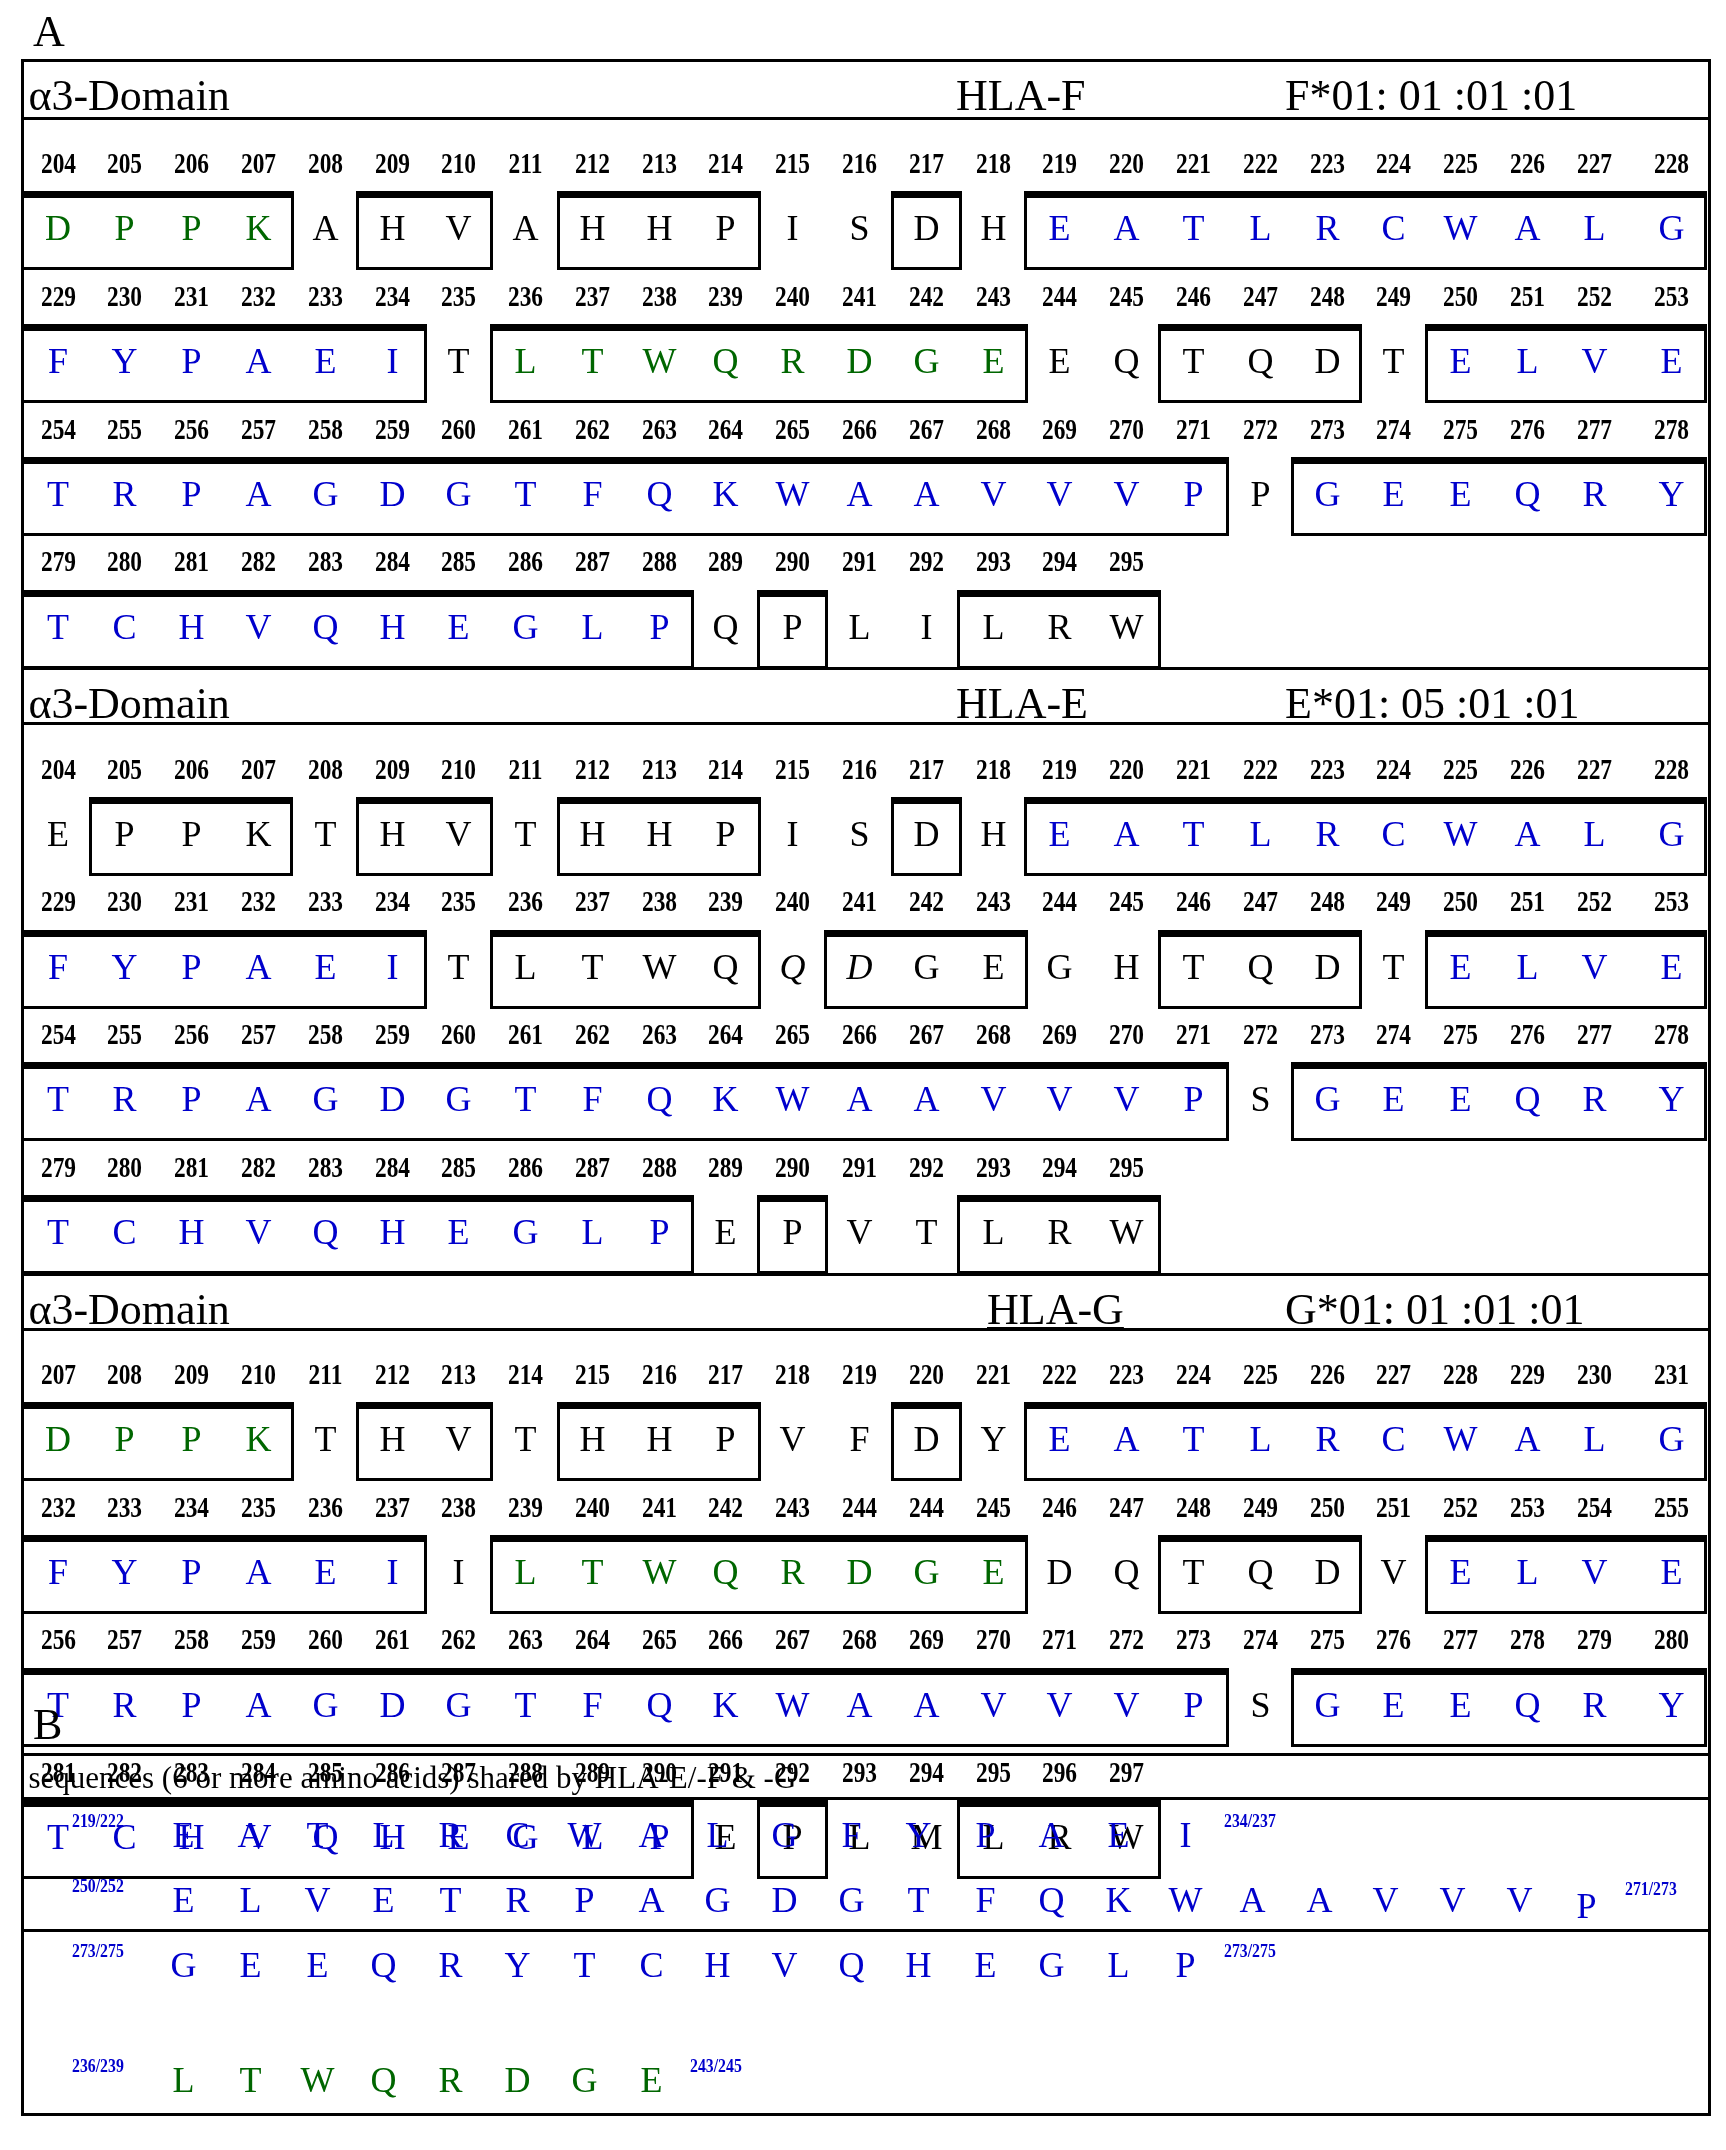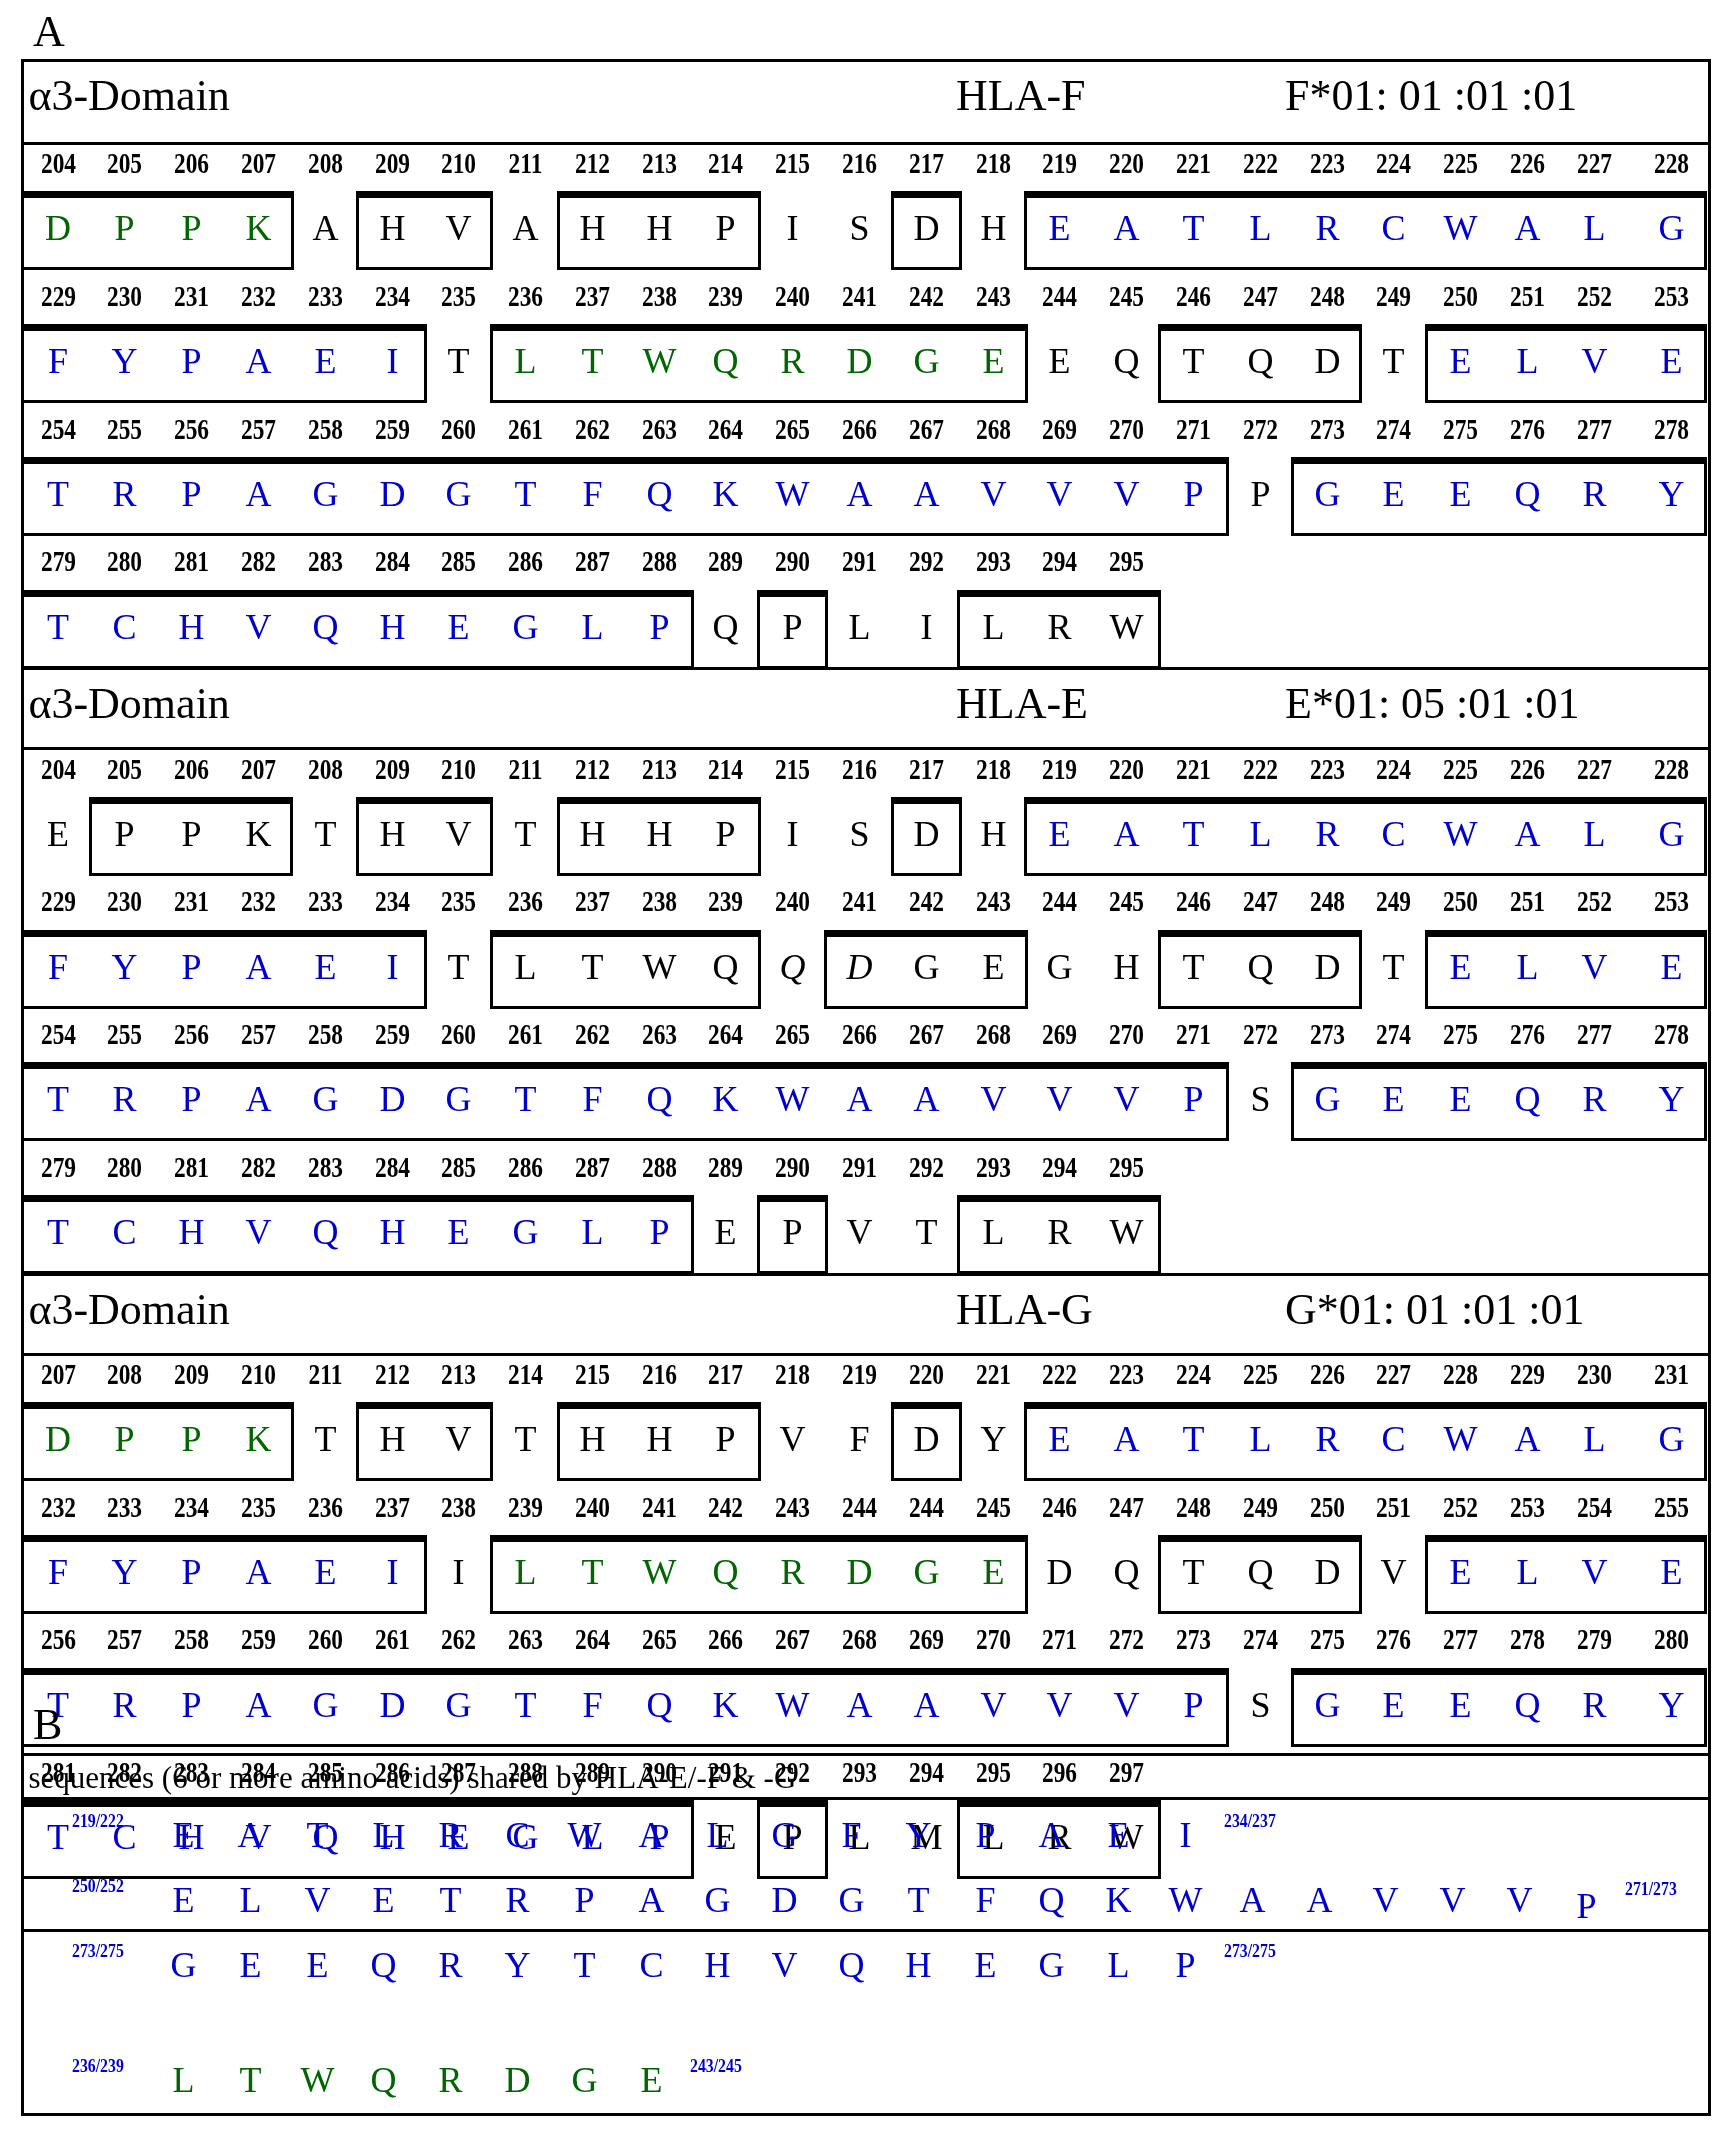--- a/index.html
+++ b/index.html
@@ -1,20 +1,20 @@
 <!DOCTYPE html>
 <html style="font-size:8.8px"><head>
 <meta charset="utf-8">
 <style>
   html, body { margin:0; padding:0; background:#fff; }
   body { width:1726px; height:2151px; position:relative; overflow:hidden;
          font-family:"Liberation Serif","DejaVu Serif",serif; color:#000; }
   .panel-label { position:absolute; font-size:44px; line-height:1; }
   .panel { position:absolute; left:21px; width:1690px; border:3.3px solid #000; box-sizing:border-box; }
-  .hdr { position:absolute; left:0; right:0; height:83px; border-bottom:3.3px solid #000; box-sizing:border-box; }
+  .hdr { position:absolute; left:0; right:0; height:58px; border-bottom:3.3px solid #000; box-sizing:border-box; }
   .hdr .t { position:absolute; top:12px; font-size:44px; line-height:1; white-space:nowrap; }
   .numrow { position:absolute; left:0; right:0; height:39px; }
   .num { position:absolute; width:67px; text-align:center; font-size:28.5px; font-weight:bold; line-height:39px; top:0;
          transform:scaleX(0.82); }
   .aarow { position:absolute; left:0; right:0; height:72px; border-top:3.3px solid transparent; }
   .aa { position:absolute; width:67px; text-align:center; font-size:36px; line-height:69px; top:0; }
   .box { position:absolute; top:-3.3px; height:69px; border:3.3px solid #000; border-top-width:7.7px; box-sizing:content-box; }
   .blue { color:#0000cc; }
   .green { color:#006600; }
   .black { color:#000; }
@@ -468,21 +468,21 @@
       <span class="aa black" style="left: 668px;">E</span>
       <span class="aa black" style="left: 735px;">P</span>
       <span class="aa black" style="left: 802px;">V</span>
       <span class="aa black" style="left: 869px;">T</span>
       <span class="aa black" style="left: 936px;">L</span>
       <span class="aa black" style="left: 1002px;">R</span>
       <span class="aa black" style="left: 1069px;">W</span>
     </div>
     <div class="hdr" style="top: 1211px; border-top: 3.3px solid rgb(0, 0, 0);">
       <span class="t" style="left: 4.4px;">α3-Domain</span>
-      <span class="t" style="left: 932px;">HLA-G</span>
+      <span class="t" style="left: 963px; text-decoration: underline;">HLA-G</span>
       <span class="t" style="left: 1261px;">G*01: 01 :01 :01</span>
     </div>
     <div class="numrow" style="top: 1293px;">
       <span class="num" style="left: 0.5px;">207</span>
       <span class="num" style="left: 67px;">208</span>
       <span class="num" style="left: 134px;">209</span>
       <span class="num" style="left: 201px;">210</span>
       <span class="num" style="left: 268px;">211</span>
       <span class="num" style="left: 335px;">212</span>
       <span class="num" style="left: 401px;">213</span>

